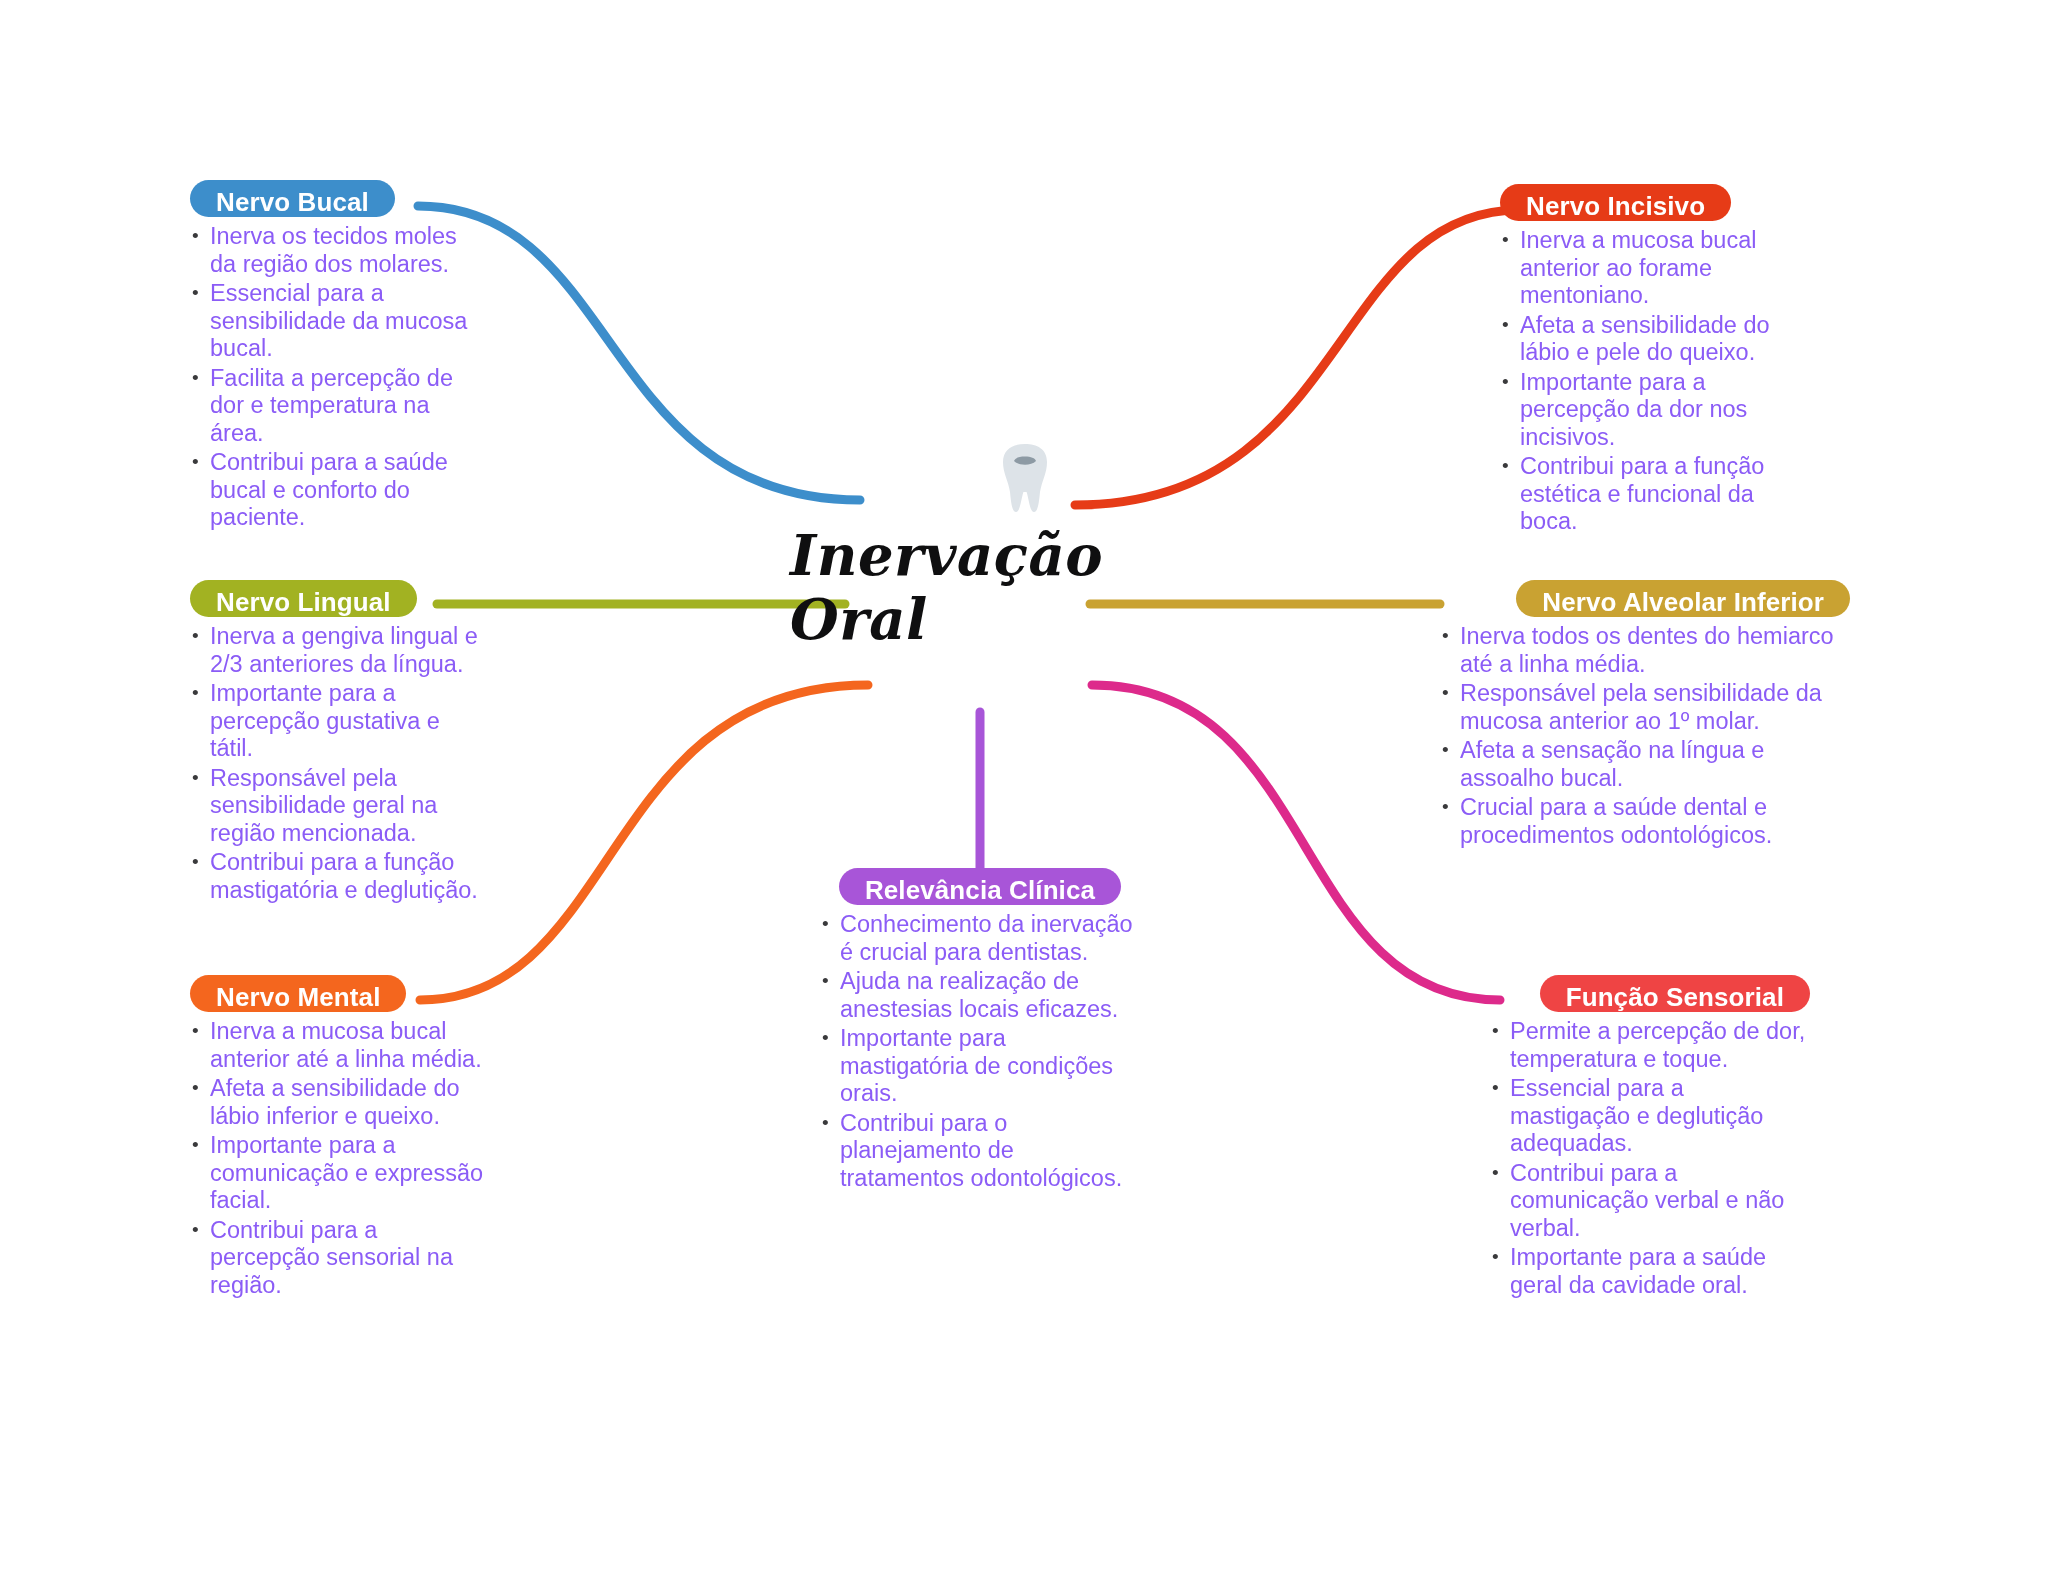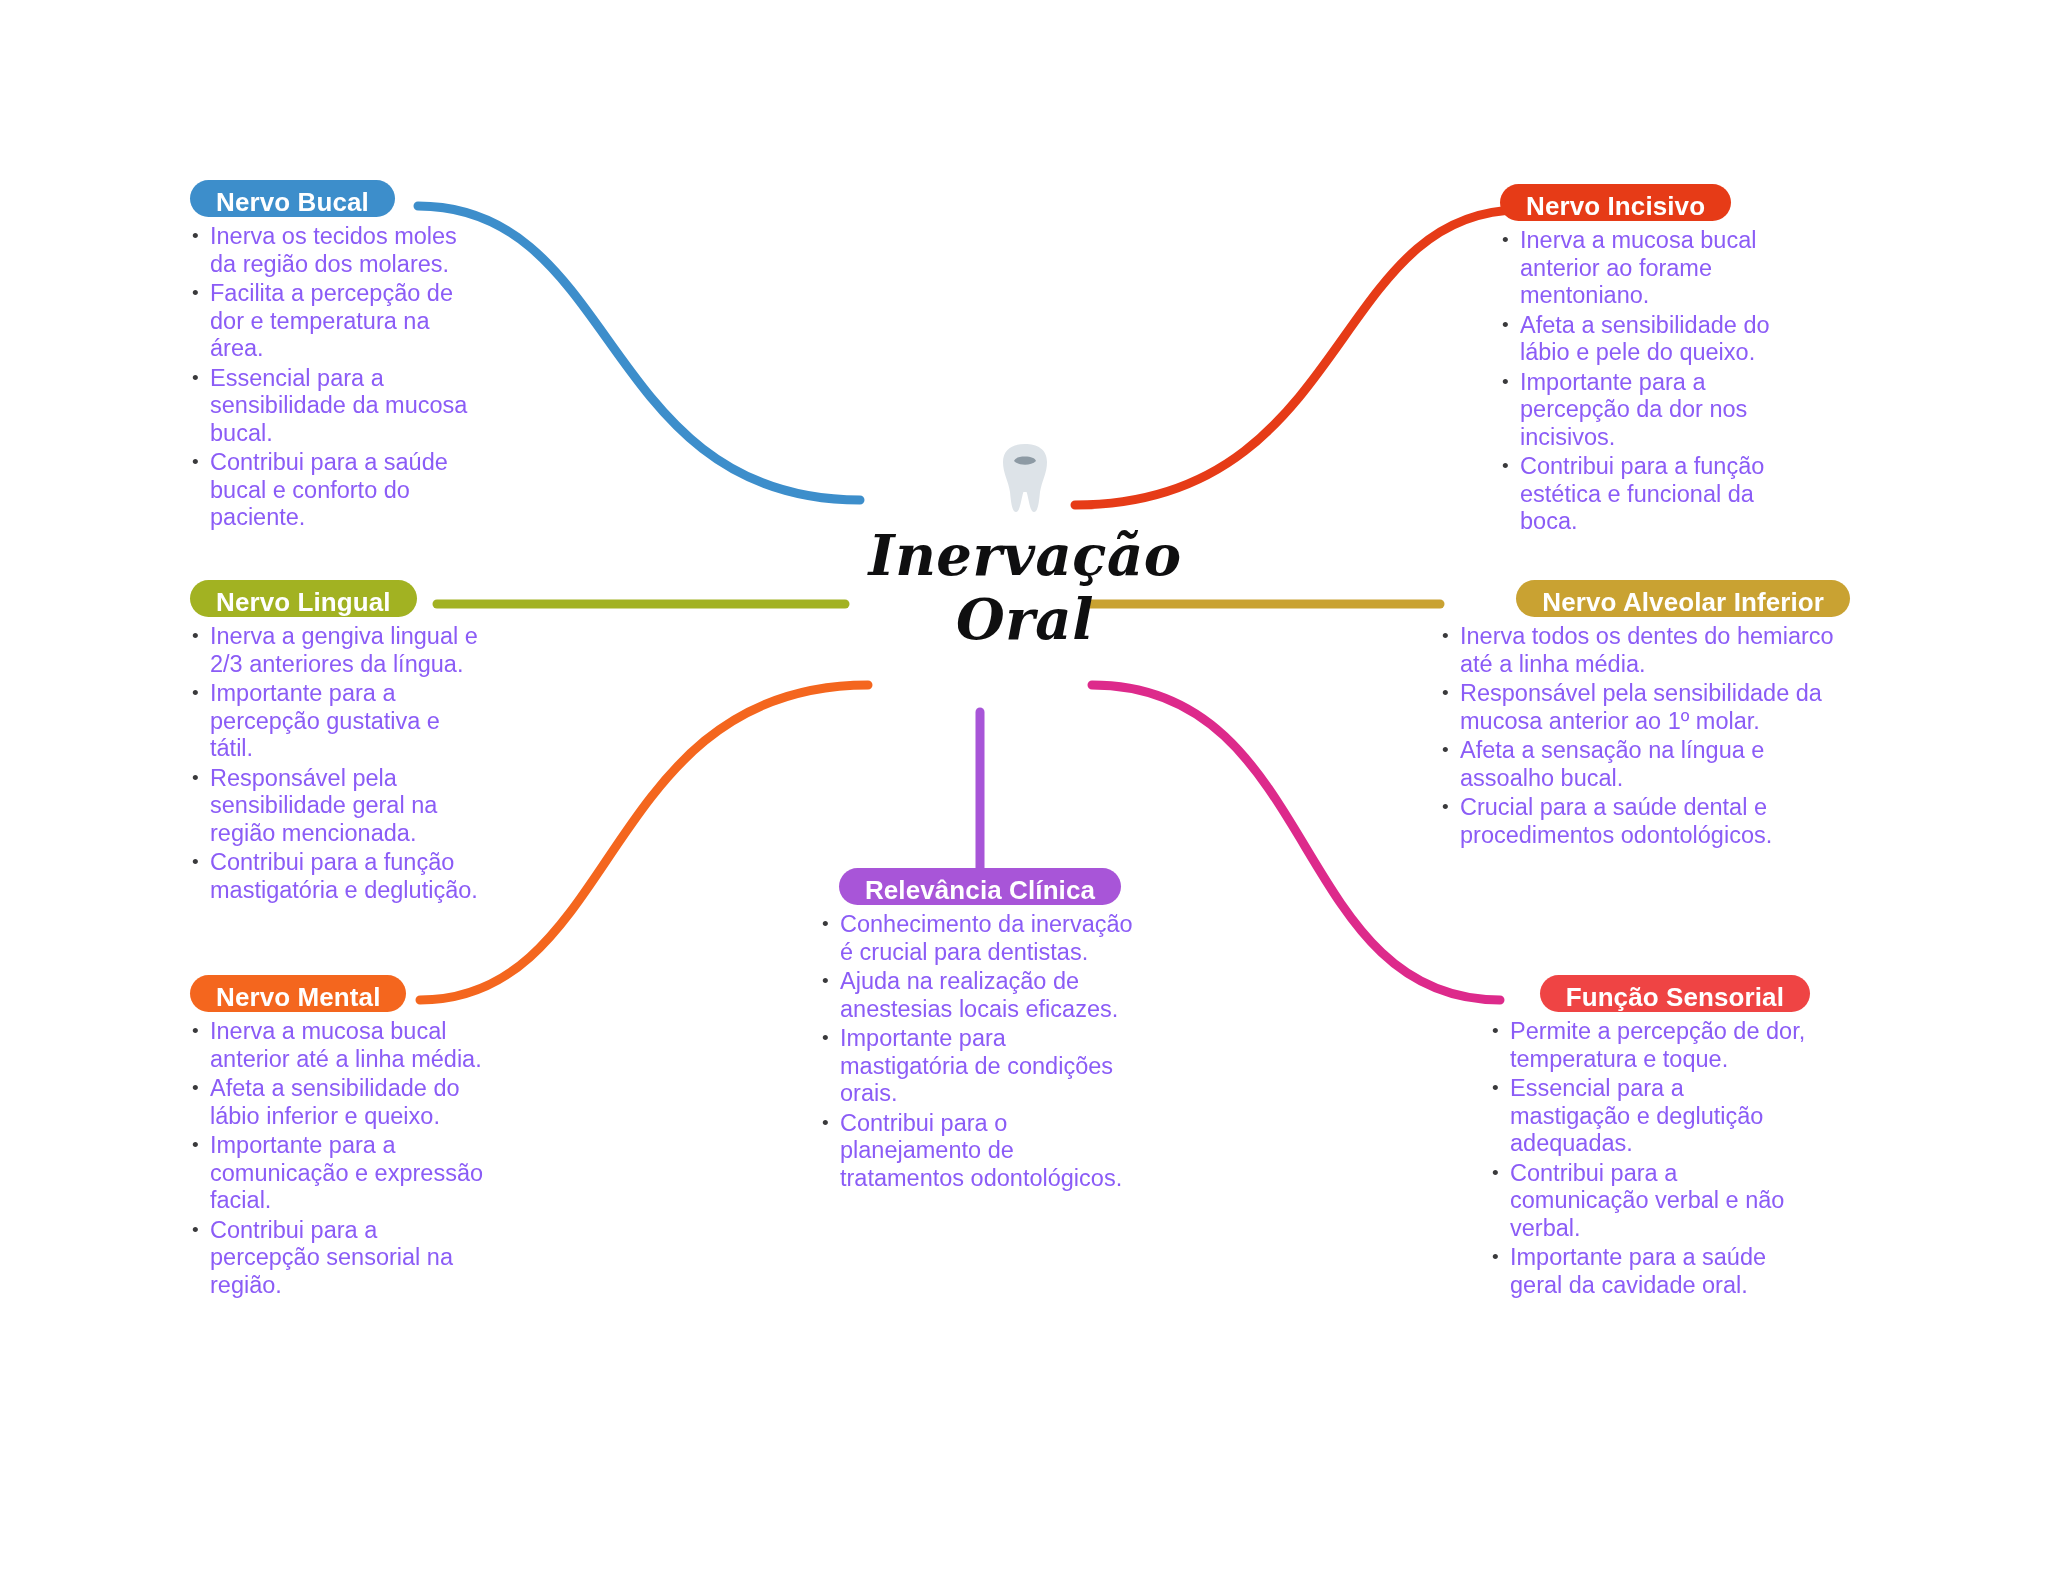--- a/index.html
+++ b/index.html
@@ -70,21 +70,20 @@
     font-size: 19px;
     line-height: 1.32;
   }
 
   
   #center {
     position: absolute;
     left: 790px;
     top: 440px;
     width: 470px;
-    text-align: center;
   }
   #tooth-icon {
     display: block;
     margin: 0 auto;
   }
   #center-title {
     font-family: "DejaVu Serif", serif;
     font-style: italic;
     font-weight: bold;
     font-size: 56px;
@@ -127,22 +126,22 @@
     <div id="center-title">Inervação
 Oral</div>
   </div>
 
   <div class="branch" style="left:190px; top:180px; width:290px;">
     <div class="pill-row">
       <div class="pill" style="background:#3d8ecb;">Nervo Bucal</div>
     </div>
     <ul class="bullets">
       <li>Inerva os tecidos moles da região dos molares.</li>
+      <li>Essencial para a sensibilidade da mucosa bucal.</li>
       <li>Facilita a percepção de dor e temperatura na área.</li>
-      <li>Essencial para a sensibilidade da mucosa bucal.</li>
       <li>Contribui para a saúde bucal e conforto do paciente.</li>
     </ul>
   </div>
 
   <div class="branch" style="left:1500px; top:184px; width:300px;">
     <div class="pill-row">
       <div class="pill" style="background:#e63b17;">Nervo Incisivo</div>
     </div>
     <ul class="bullets">
       <li>Inerva a mucosa bucal anterior ao forame mentoniano.</li>

